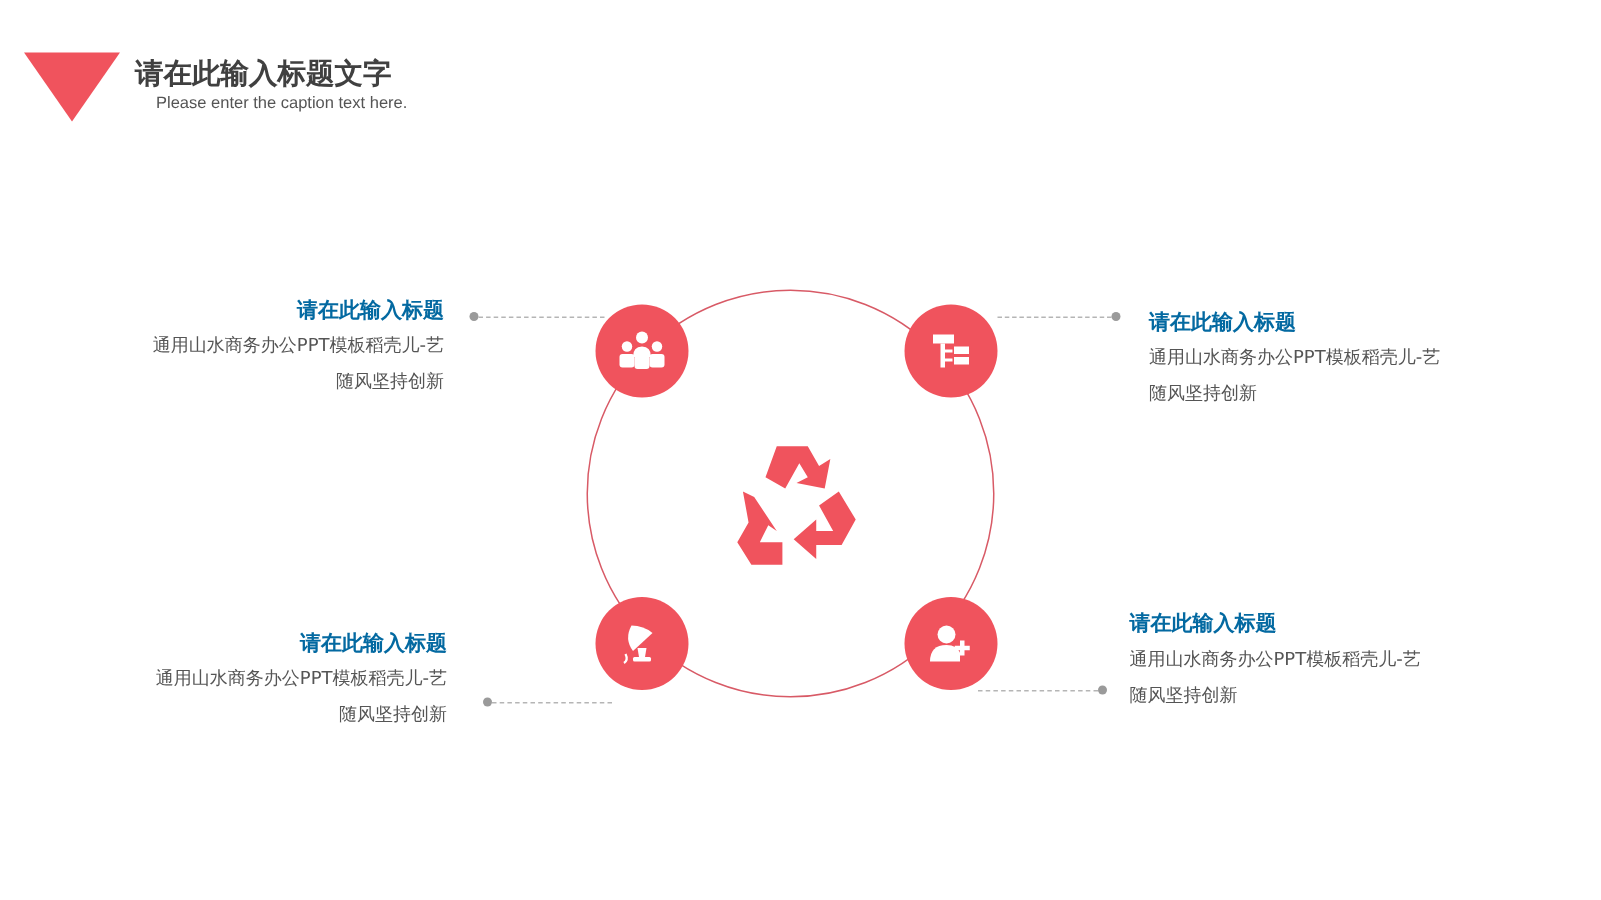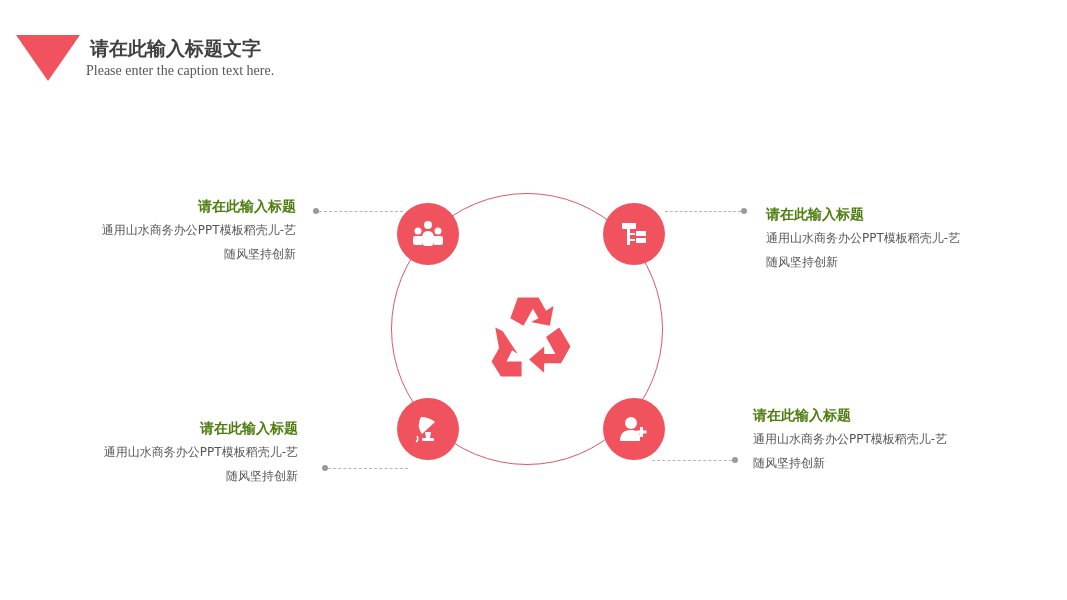--- a/index.html
+++ b/index.html
@@ -1,25 +1,25 @@
 <!DOCTYPE html>
 <html><head>
 <meta charset="utf-8">
 <style>
   html, body { margin:0; padding:0; }
   body { width:1067px; height:600px; background:#ffffff; position:relative; overflow:hidden;
          font-family:"DejaVu Sans", sans-serif; color:#333; }
   .abs { position:absolute; }
   .tri { left:16px; top:35px; width:0; height:0; border-left:32px solid transparent; border-right:32px solid transparent; border-top:46px solid #f0535d; }
   .main-title { left:90px; top:36px; font-size:19px; font-weight:bold; color:#404040; white-space:nowrap; }
-  .sub-title { left:86px; top:63px; font-size:14px; color:#555; white-space:nowrap; font-family:Liberation Serif, serif; }
+  .sub-title { left:104px; top:63px; font-size:11px; color:#555; white-space:nowrap; font-family:Liberation Sans, sans-serif; }
   .ring { left:391px; top:193px; width:272px; height:272px; border:1.5px solid #d85a66; border-radius:50%; box-sizing:border-box; }
   .node { width:62px; height:62px; border-radius:50%; background:#f0535d; display:flex; align-items:center; justify-content:center; }
   .center-icon { left:484px; top:290px; width:94px; height:94px; }
-  .blk-title { font-size:14px; font-weight:bold; color:#4d7c0f; white-space:nowrap; }
+  .blk-title { font-size:14px; font-weight:bold; color:#0369a1; white-space:nowrap; }
   .blk-line { font-size:12px; color:#555; white-space:nowrap; line-height:24px; }
   .right-al { text-align:right; }
   .conn { height:0; border-top:1px dashed #b5b5b5; }
   .dot { width:6px; height:6px; border-radius:50%; background:#9a9a9a; }
 </style>
 </head>
 <body>
 
 <div class="abs tri"></div>
 <div class="abs main-title">请在此输入标题文字</div>

